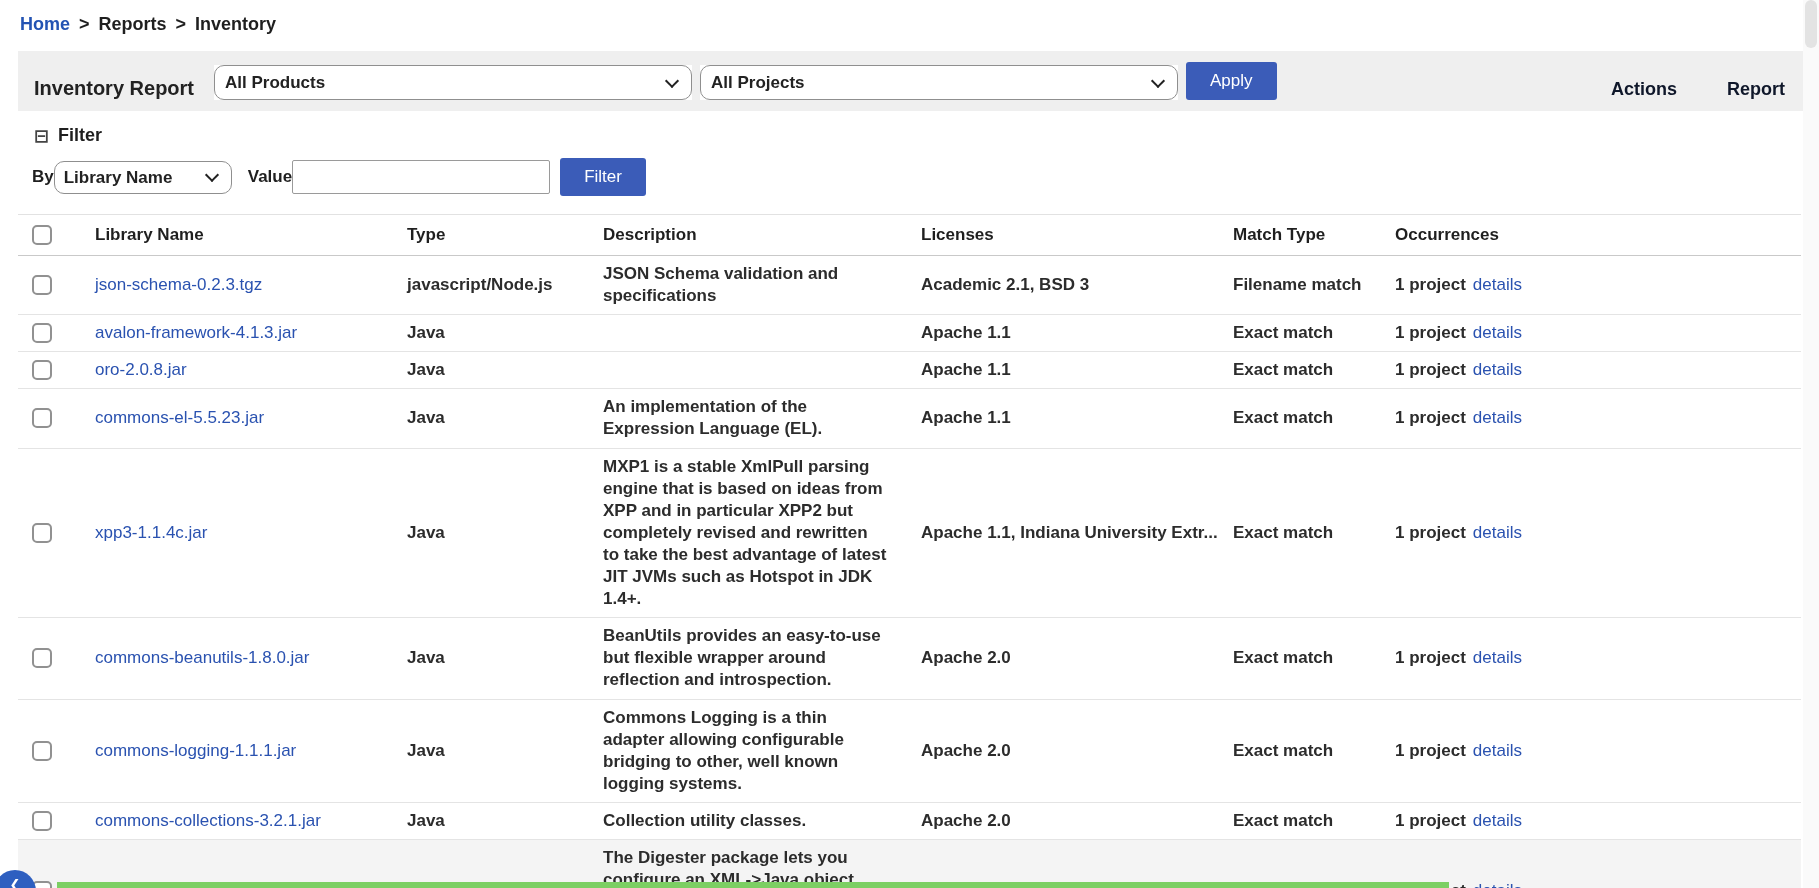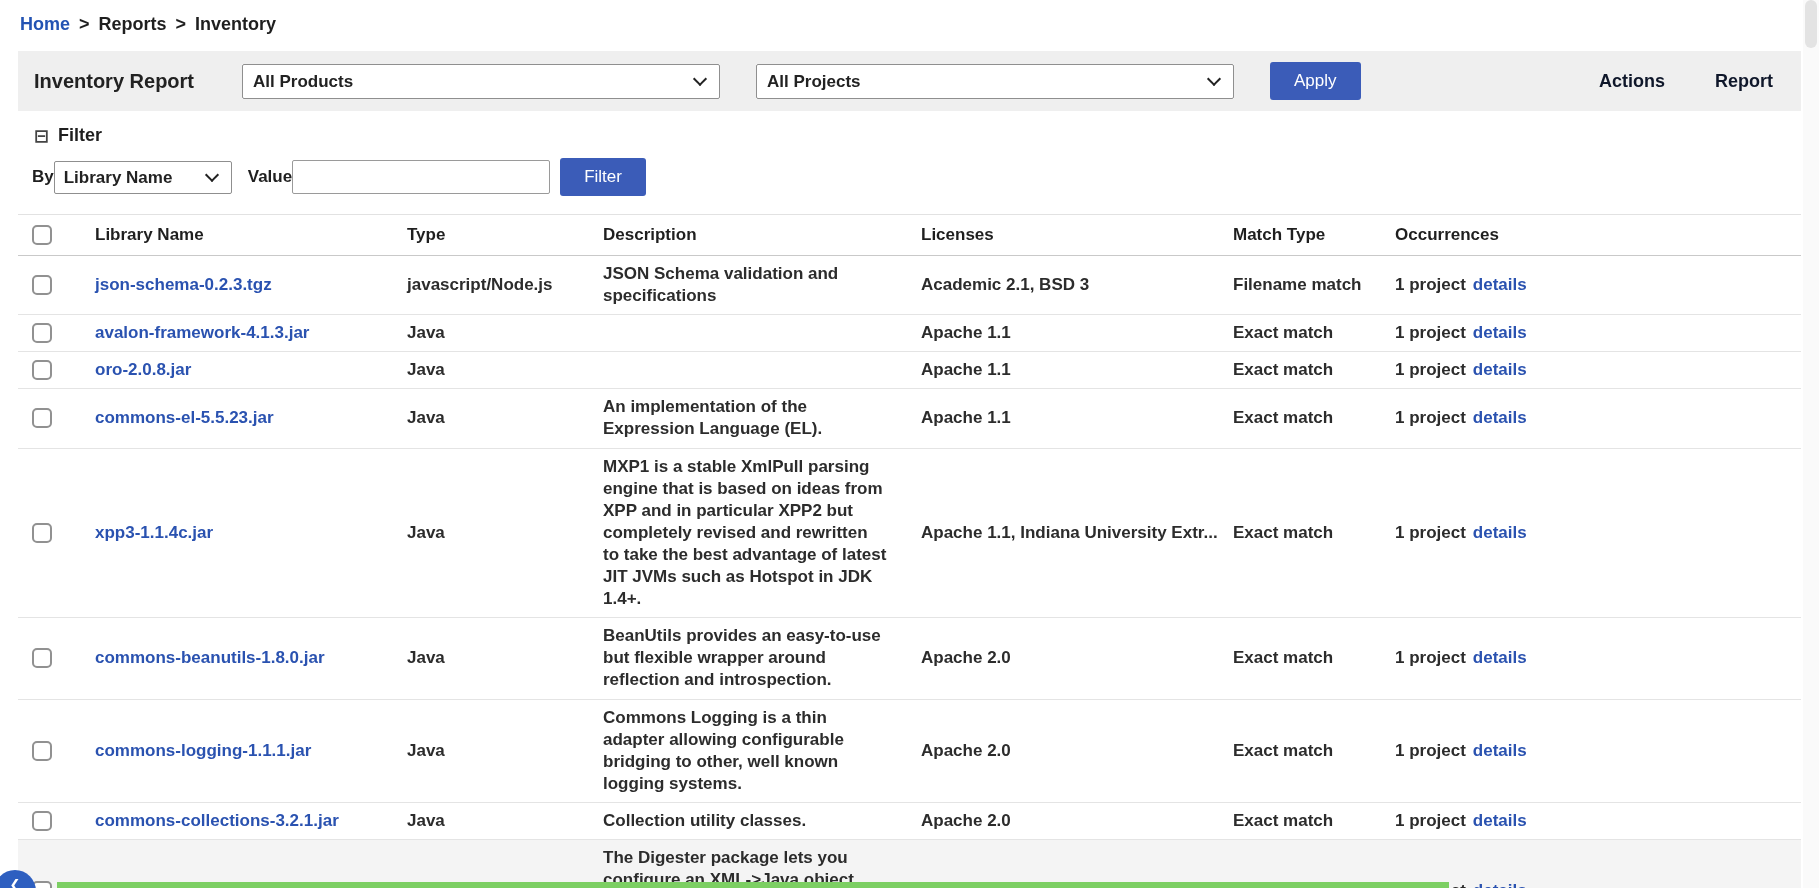--- a/index.html
+++ b/index.html
@@ -11,28 +11,28 @@
   }
 
   
   .breadcrumb { padding:14px 20px 10px 20px; font-size:18px; font-weight:700; }
   .breadcrumb a { color:#2353b3; text-decoration:none; cursor:pointer; }
   .breadcrumb .sep { margin:0 9px; color:#1f1f1f; }
   .breadcrumb .crumb { color:#1f1f1f; }
 
   
   .header-bar {
-    margin:6px 18px 0 18px; background:#efefef;
-    display:flex; align-items:center; gap:36px; padding:11px 16px;
+    margin:6px 6px 0 18px; background:#efefef;
+    display:flex; align-items:flex-end; gap:8px; padding:11px 16px;
   }
   .title { font-size:20px; font-weight:700; white-space:nowrap; margin-right:12px; }
   .select-wrap { position:relative; background:#fff; }
   .select-wrap select {
     appearance:none; -webkit-appearance:none; width:100%;
-    border:1px solid #8f8f8f; border-radius:2px; background:#fff;
+    border:1px solid #8f8f8f; border-radius:10px; background:#fff;
     font-family:"Liberation Sans",sans-serif; font-size:17px; font-weight:700; color:#222;
     padding:7px 38px 7px 10px; cursor:pointer;
   }
   .select-wrap::after {
     content:""; position:absolute; right:15px; top:50%; width:8px; height:8px;
     border-right:2px solid #222; border-bottom:2px solid #222;
     transform:translateY(-70%) rotate(45deg); pointer-events:none;
   }
   .sel-products, .sel-projects { width:478px; }
   .btn {
@@ -72,21 +72,21 @@
     font-size:17px; font-weight:600; color:#2c2c2c; line-height:1.3;
   }
   #tbody .trow:last-child { background:#f4f4f4; }
   .cell { padding-left:15px; padding-right:18px; }
   .c-check { padding-left:14px; padding-right:0; }
   .cb {
     appearance:none; -webkit-appearance:none; display:block;
     width:20px; height:20px; border:2px solid #919191; border-radius:5px;
     background:#fff; cursor:pointer; margin:0;
   }
-  .link { color:#2a52b0; text-decoration:none; font-weight:700; cursor:pointer; }
+  .link { color:#2a52b0; text-decoration:none; font-weight:400; cursor:pointer; }
   .c-lic { white-space:nowrap; overflow:hidden; }
   .c-occ .occ-count { margin-right:7px; }
 
   
   .green-bar { position:fixed; left:57px; bottom:0; width:1392px; height:6px; background:#7ccf63; }
   .float-circle {
     position:fixed; left:-6px; bottom:-24px; width:42px; height:42px;
     border-radius:50%; background:#2e5fc0; cursor:pointer;
     color:#fff; font-size:13px; text-align:center; line-height:30px;
   }

